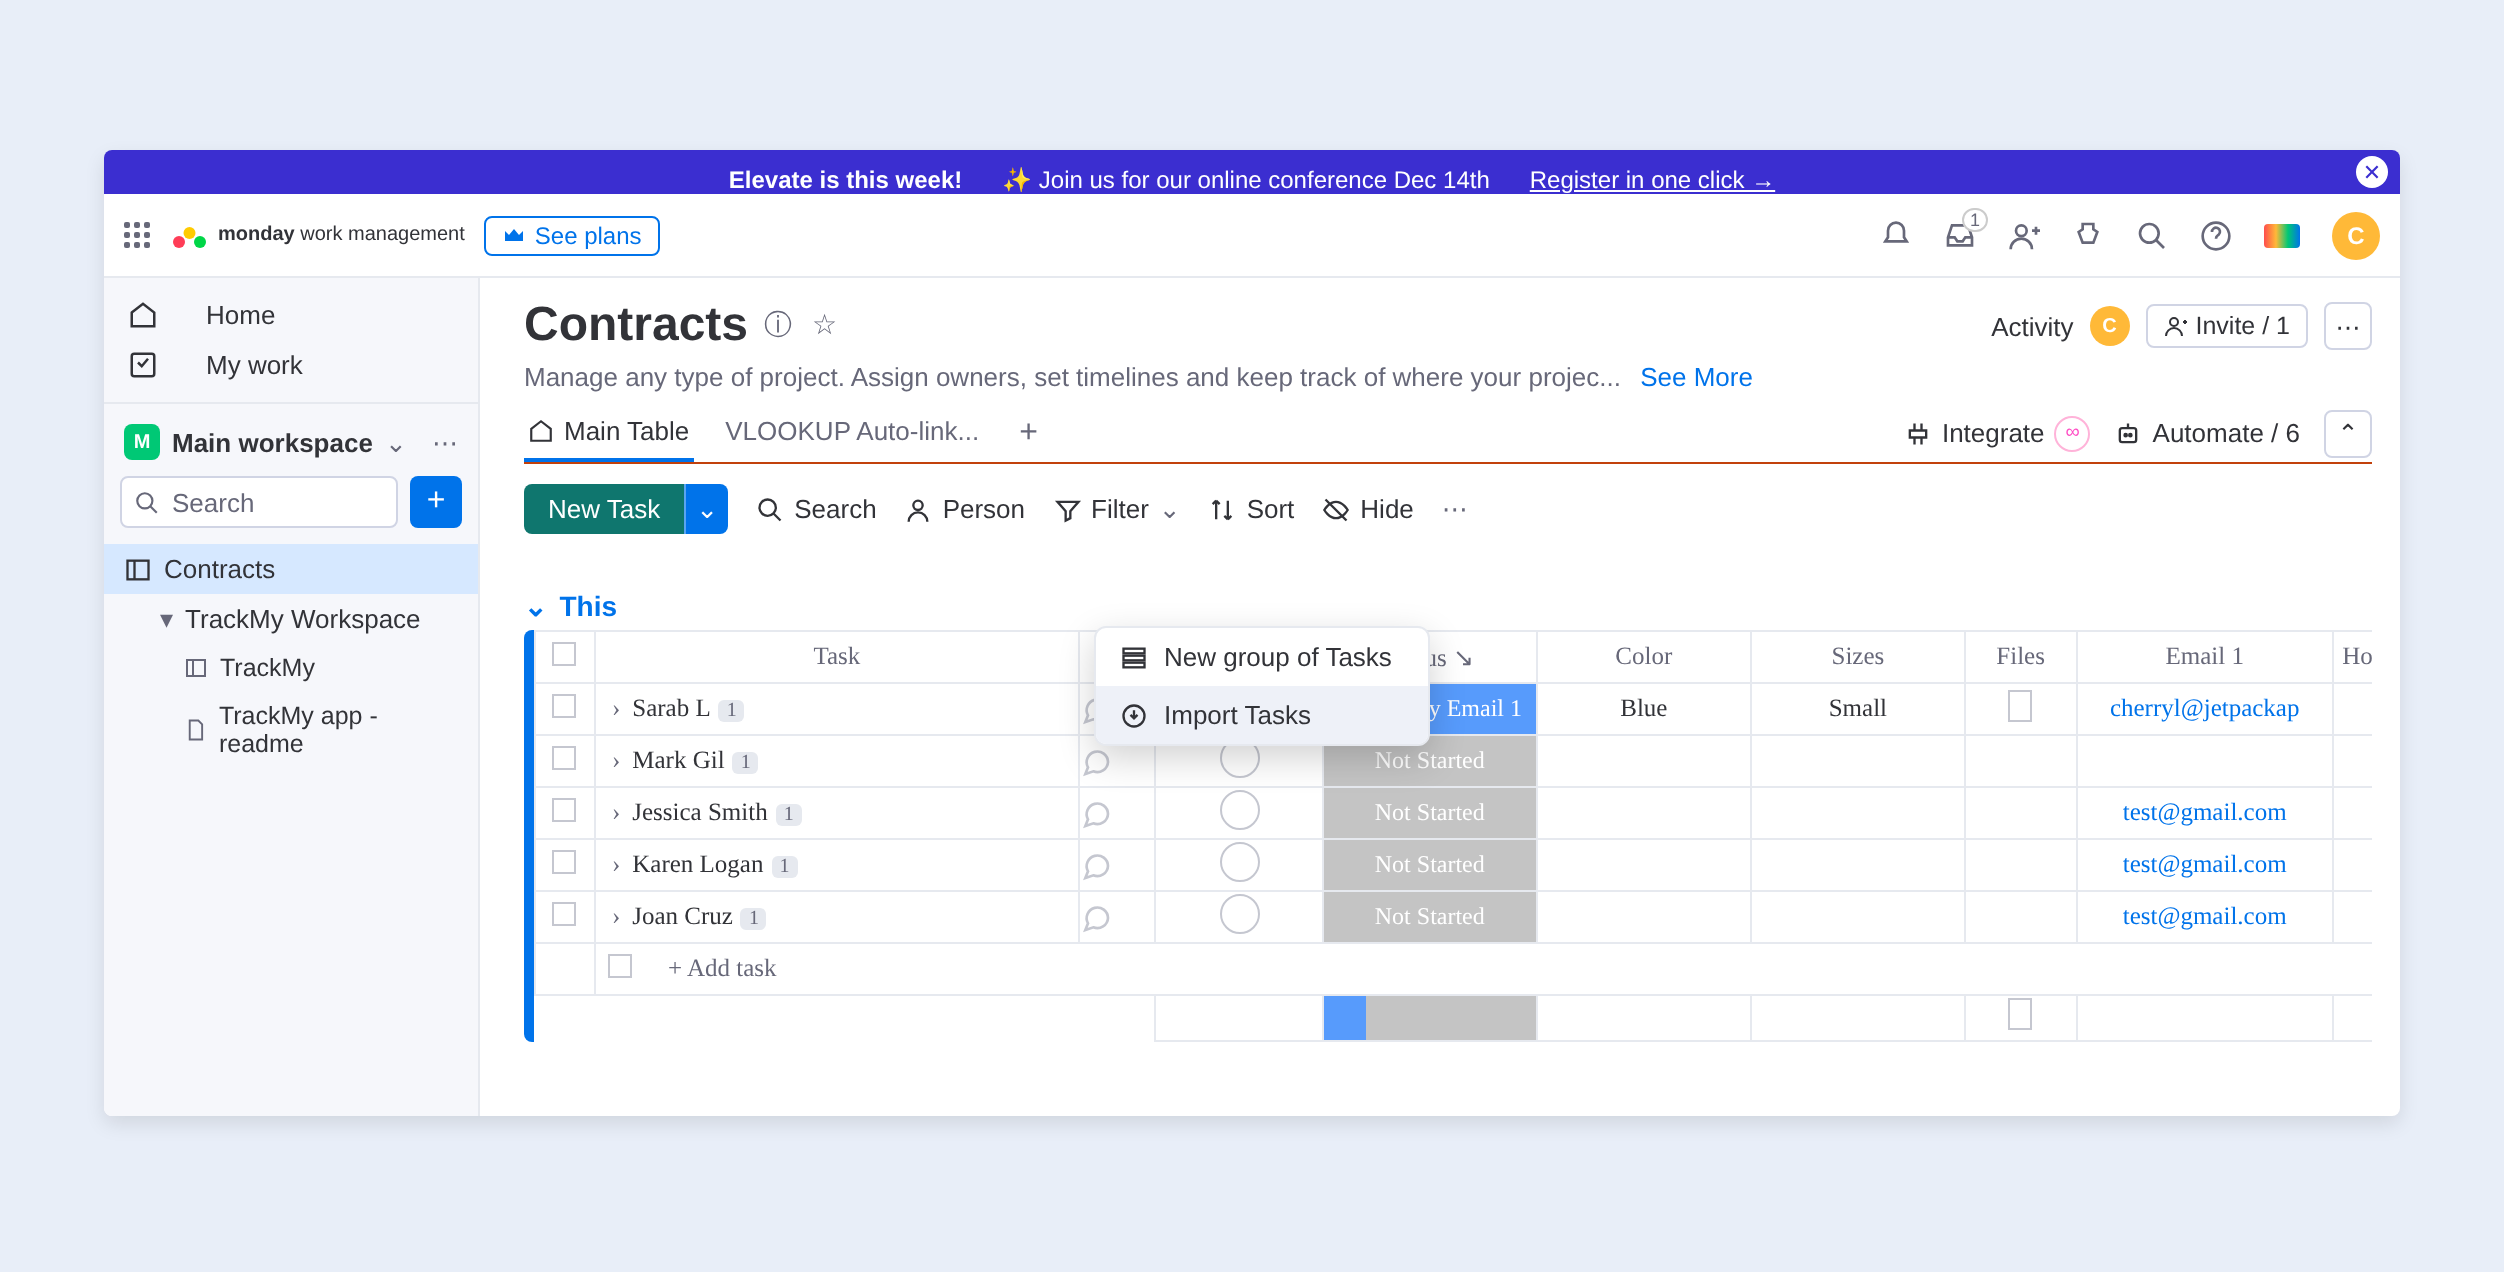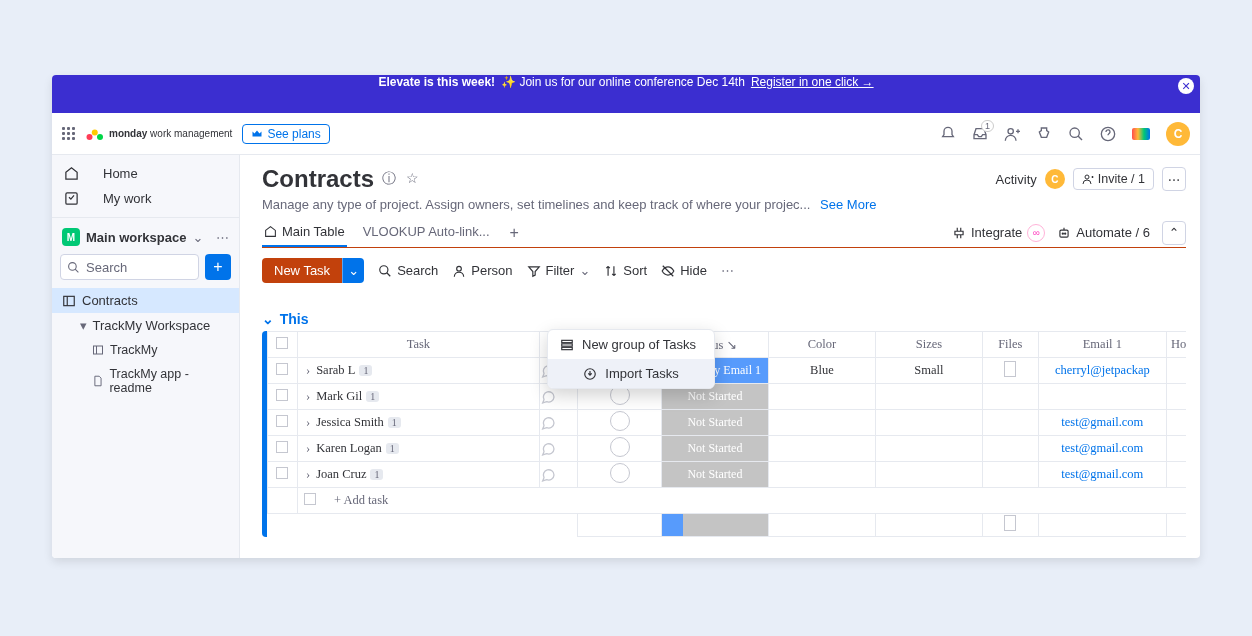--- a/index.html
+++ b/index.html
@@ -1,18 +1,18 @@
 <!DOCTYPE html>
 <html><head>
 <meta charset="utf-8">
 <style>
   * { box-sizing: border-box; margin: 0; padding: 0; }
   body { font-family: -apple-system, Helvetica, Arial, sans-serif; background:#e8eef8; width:1252px; height:636px; overflow:hidden; font-size:13px; color:#323338;}
   .frame { position:absolute; left:52px; top:75px; width:1148px; height:483px; background:#fff; border-radius:4px; overflow:hidden; box-shadow:0 4px 10px rgba(0,0,0,.1);}
-  .banner { height:38px; background:#3b2ed0; color:#fff; font-size:12px; display:flex; align-items:flex-start; justify-content:center; gap:6px; position:relative;}
+  .banner { height:22px; background:#3b2ed0; color:#fff; font-size:12px; display:flex; align-items:flex-end; justify-content:center; gap:20px; position:relative;}
   .banner .close { position:absolute; right:6px; top:3px; width:16px; height:16px; border-radius:50%; background:#fff; color:#3b2ed0; display:flex; align-items:center; justify-content:center; font-size:11px; cursor:pointer;}
   .banner a { color:#fff; text-decoration:underline;}
   .banner b { font-weight:700;}
   .topbar { height:42px; border-bottom:1px solid #e6e9ef; display:flex; align-items:center; padding:0 10px; gap:10px;}
   .dots9 { display:grid; grid-template-columns:repeat(3,3px); grid-auto-rows:3px; gap:2px;}
   .dots9 span { background:#676879; width:3px; height:3px; border-radius:1px;}
   .logo { display:flex; align-items:center; gap:6px; font-size:10px;}
   .logo b { font-weight:700;}
   .see-plans { border:1px solid #0073ea; color:#0073ea; border-radius:4px; padding:2px 8px; font-size:12px; cursor:pointer; display:flex; align-items:center; gap:4px;}
   .top-right { margin-left:auto; display:flex; align-items:center; gap:16px; color:#676879;}
@@ -49,21 +49,21 @@
   .desc { color:#676879; font-size:13px; margin-top:4px;}
   .see-more { color:#0073ea; cursor:pointer; margin-left:6px;}
   .tabs { display:flex; align-items:center; gap:14px; border-bottom:1px solid #c2410c; margin-top:6px;}
   .tab { display:flex; align-items:center; gap:5px; padding:6px 2px; font-size:13px; color:#676879; cursor:pointer; border-bottom:2px solid transparent;}
   .tab.active { color:#323338; border-bottom-color:#0073ea;}
   .tab-plus { color:#676879; cursor:pointer; font-size:16px; padding:0 4px;}
   .tabs-right { margin-left:auto; display:flex; align-items:center; gap:12px; font-size:13px; color:#323338;}
   .auto-badge { width:18px; height:18px; border-radius:50%; border:1px solid #ffb3d9; display:inline-flex; align-items:center; justify-content:center; color:#ff4dc4; font-size:10px;}
   .toolbar { display:flex; align-items:center; gap:14px; margin-top:10px; font-size:13px; color:#323338;}
   .newtask { display:flex; align-items:stretch;}
-  .newtask .btn { background:#c2410c; color:#fff; padding:5px 12px; border-radius:4px 0 0 4px; font-size:13px; cursor:pointer;}
+  .newtask .btn { background:#0f766e; color:#fff; padding:5px 12px; border-radius:4px 0 0 4px; font-size:13px; cursor:pointer;}
   .newtask .dd { background:#0073ea; color:#fff; width:22px; border-left:1px solid rgba(255,255,255,.35); border-radius:0 4px 4px 0; display:flex; align-items:center; justify-content:center; cursor:pointer;}
   .tool { display:flex; align-items:center; gap:5px; color:#323338; cursor:pointer;}
   .tool.muted { color:#676879;}
   .group-label { color:#0073ea; font-weight:600; font-size:14px; margin-top:28px; display:flex; align-items:center; gap:6px;}
   .table-wrap { margin-top:4px; border-left:5px solid #0073ea; border-radius:4px 0 0 4px; overflow:hidden;}
   table { border-collapse:collapse; width:960px; table-layout:fixed;font-family:Liberation Serif, serif;}
   th, td { border:1px solid #e6e9ef; font-size:12.5px; text-align:center; height:26px;}
   th { color:#676879; font-weight:400; background:#fff;}
   td.name-cell { text-align:left; padding-left:8px;}
   .cb { width:12px; height:12px; border:1px solid #c5c7d0; display:inline-block;}
@@ -76,21 +76,21 @@
   .status.notstarted { background:#c4c4c4;}
   .email-link { color:#0073ea;}
   .file-rect { width:12px; height:16px; border:1px solid #c5c7d0; display:inline-block;}
   .add-task-row td { text-align:left; padding-left:36px; color:#676879;margin-top:20px;}
   .summary-row td { height:22px;}
   .summary-status { display:flex; height:100%;}
   .summary-status .seg-b { background:#579bfc;}
   .summary-status .seg-g { background:#c4c4c4;}
   .dropdown { position:absolute; left:307px; top:174px; width:168px; background:#fff; border:1px solid #e6e9ef; border-radius:6px; box-shadow:0 6px 18px rgba(0,0,0,.18); overflow:hidden;}
   .dd-item { display:flex; align-items:center; gap:8px; padding:7px 12px; font-size:13px; cursor:pointer;}
-  .dd-item.hover { background:#eef1f8;justify-content:center;}
+  .dd-item.hover { background:#eef1f8;}
   svg {display:block;}
 </style>
 </head>
 <body>
 
 <div class="frame">
 
   <div class="banner">
     <b>Elevate is this week!</b>
     <span>✨ Join us for our online conference Dec 14th</span>

